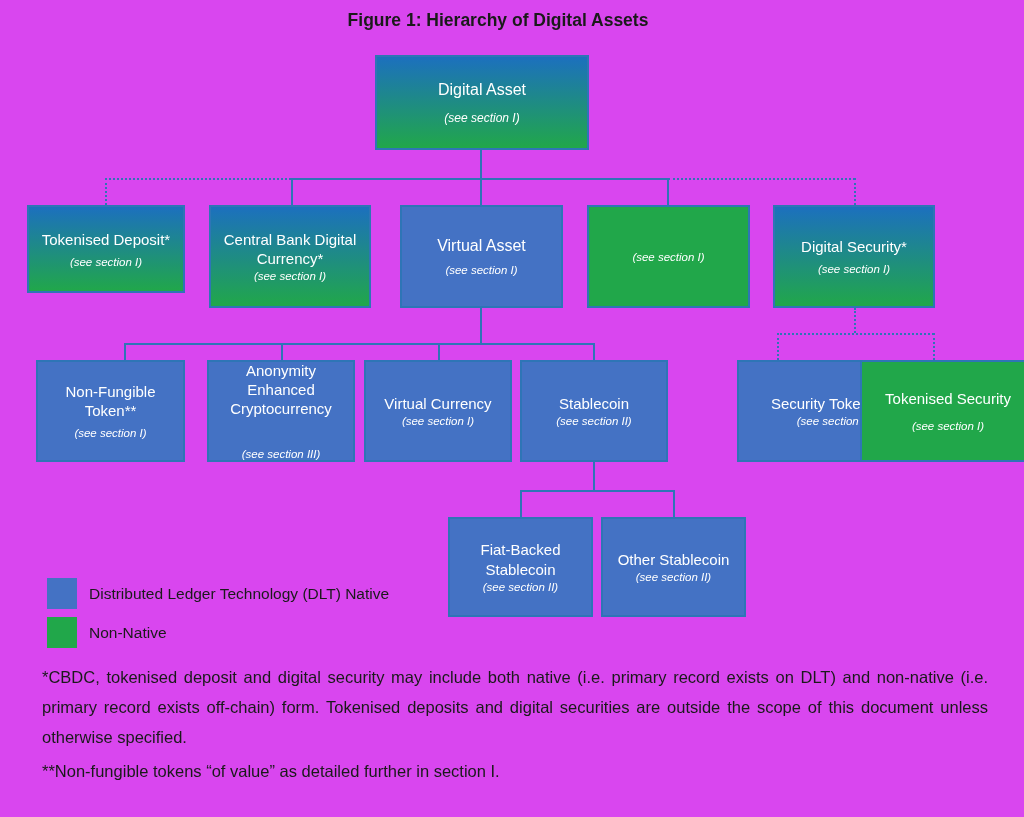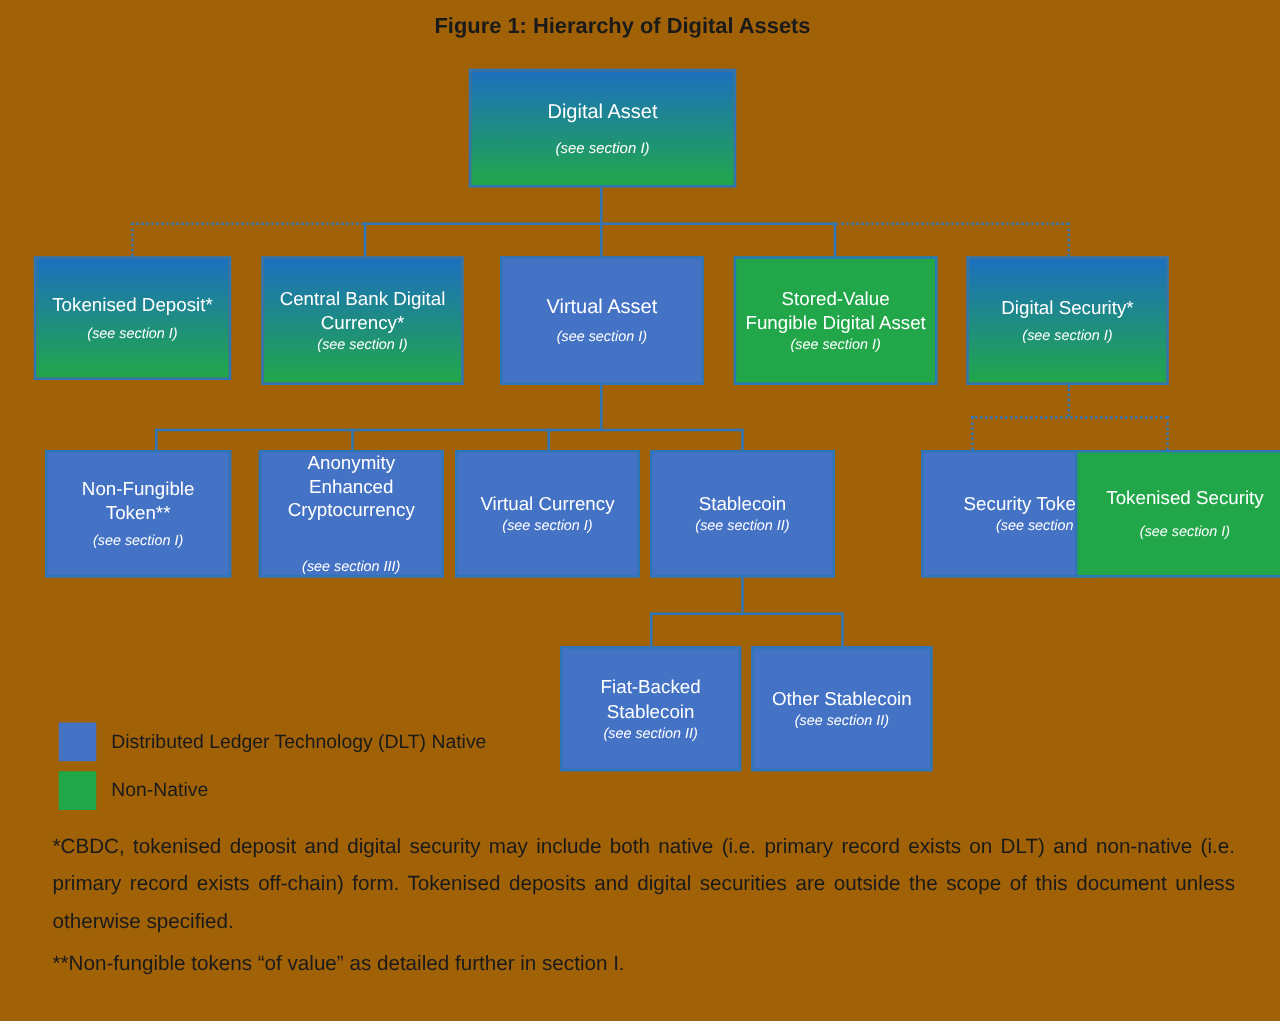--- a/index.html
+++ b/index.html
@@ -1,16 +1,16 @@
 <!DOCTYPE html>
 <html><head>
 <meta charset="utf-8">
 <style>
   html,body{margin:0;padding:0;background:#ffffff;}
-  #page{position:relative;width:1024px;height:817px;background:#a16207;
+  #page{position:relative;width:1024px;height:817px;background:#d946ef;
         font-family:"Liberation Sans",sans-serif;overflow:hidden;}
 
   
   .fig-title{position:absolute;left:0;top:10px;width:996px;text-align:center;
              font-size:17.5px;font-weight:700;color:#1a1a1a;}
 
   
   .node{position:absolute;box-sizing:border-box;border:2px solid #2E75B6;
         color:#ffffff;display:flex;flex-direction:column;align-items:center;
         justify-content:center;text-align:center;padding:4px 6px;}
@@ -69,34 +69,33 @@
   <div class="cv" style="left:593px;top:462px;height:28px;"></div>
   <div class="ch" style="left:520px;top:490px;width:154px;"></div>
   <div class="cv" style="left:520px;top:490px;height:27px;"></div>
   <div class="cv" style="left:673px;top:490px;height:27px;"></div>
 
   <div class="node grad root" style="left:375px;top:55px;width:214px;height:95px;">
     <div class="nlabel">Digital Asset</div>
     <div class="ncaption">(see section I)</div>
   </div>
 
-  <div class="node grad" style="left:27px;top:205px;width:158px;height:99px;">
+  <div class="node grad" style="left:27px;top:205px;width:158px;height:88px;">
     <div class="nlabel">Tokenised Deposit*</div>
     <div class="ncaption">(see section I)</div>
   </div>
   <div class="node grad" style="left:209px;top:205px;width:162px;height:103px;">
     <div class="nlabel">Central Bank Digital Currency*</div>
     <div class="ncaption" style="margin-top:2px;">(see section I)</div>
   </div>
   <div class="node blue" style="left:400px;top:205px;width:163px;height:103px;">
     <div class="nlabel" style="font-size:16px;">Virtual Asset</div>
     <div class="ncaption">(see section I)</div>
   </div>
   <div class="node green" style="left:587px;top:205px;width:163px;height:103px;">
-    <div class="nlabel">Stored-Value Fungible Digital Asset</div>
     <div class="ncaption" style="margin-top:2px;">(see section I)</div>
   </div>
   <div class="node grad" style="left:773px;top:205px;width:162px;height:103px;">
     <div class="nlabel">Digital Security*</div>
     <div class="ncaption">(see section I)</div>
   </div>
 
   <div class="node blue" style="left:36px;top:360px;width:149px;height:102px;">
     <div class="nlabel">Non-Fungible Token**</div>
     <div class="ncaption">(see section I)</div>

